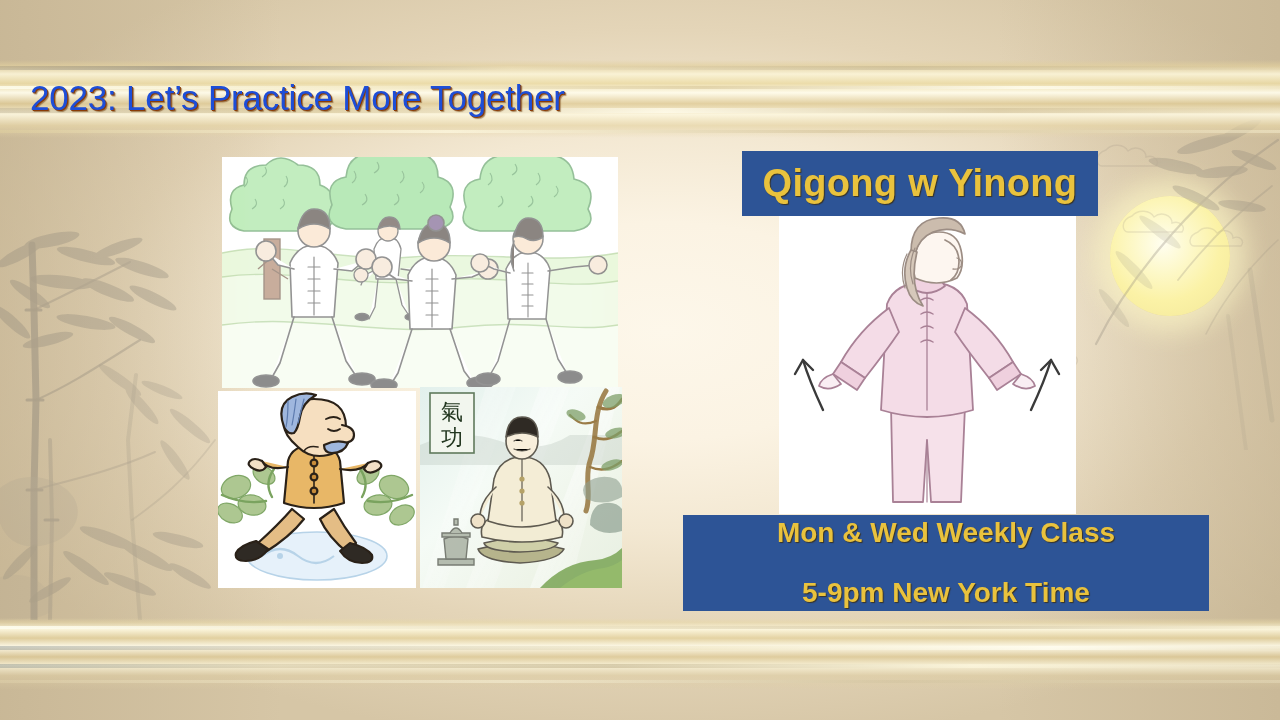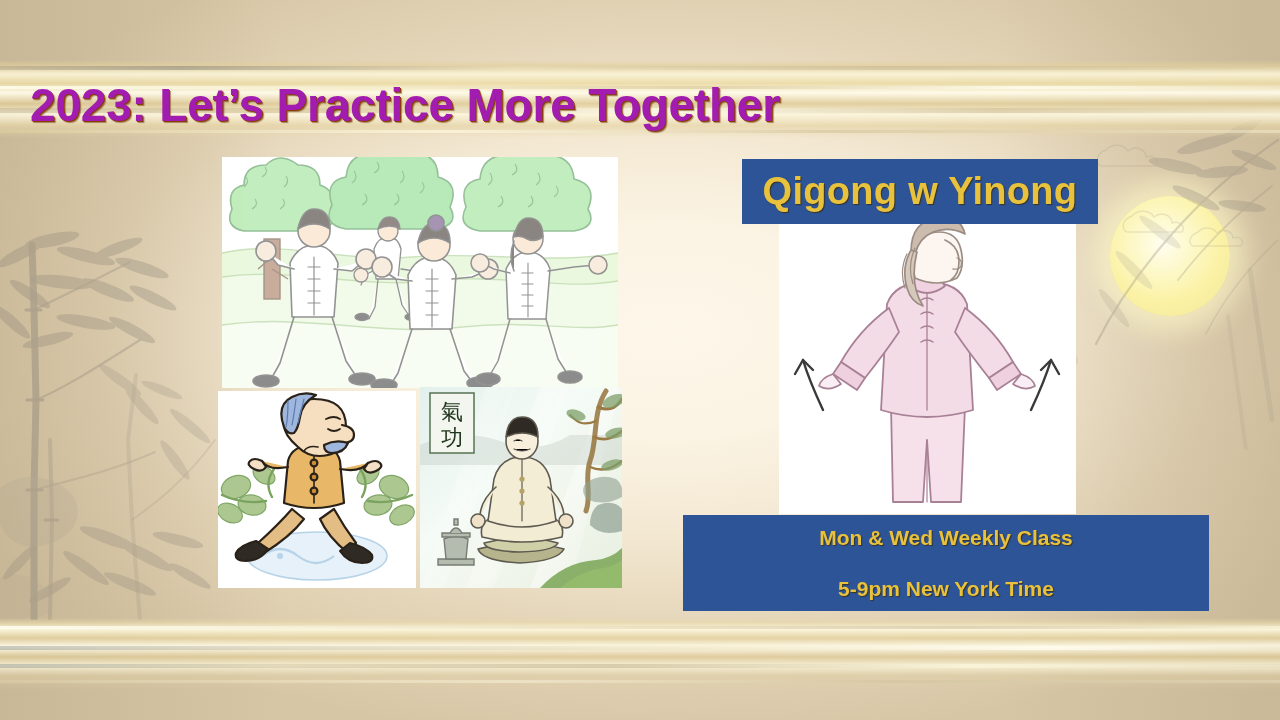--- a/index.html
+++ b/index.html
@@ -160,23 +160,23 @@
     background: radial-gradient(circle at 44% 40%,
       #fffef0 0%, #fdf8c8 30%, #fbf2a6 58%, #f7eda0 76%, rgba(247,237,160,0.35) 92%, rgba(247,237,160,0) 100%);
     box-shadow: 0 0 26px 16px rgba(253,248,198,0.65);
   }
 
   
   #title {
     position: absolute;
     left: 30px;
     top: 78px;
-    font-size: 46px;
-    font-weight: bold;
-    color: #a21caf;
+    font-size: 35px;
+    font-weight: normal;
+    color: #1d4ed8;
     letter-spacing: -0.2px;
     text-shadow:
       1px 1px 0 #8a3c06,
       2px 2px 1px rgba(110,58,10,0.55);
     white-space: nowrap;
   }
 
   
   .blue-box {
     position: absolute;
@@ -185,32 +185,32 @@
     align-items: center;
     justify-content: center;
     flex-direction: column;
     color: #e9c23d;
     font-weight: bold;
     text-align: center;
     text-shadow: 1px 1px 1px rgba(60,40,0,0.75);
   }
   #title-box-qigong {
     left: 742px;
-    top: 159px;
+    top: 151px;
     width: 356px;
     height: 65px;
     font-size: 38px;
     letter-spacing: 0.3px;
   }
   #schedule-box {
     left: 683px;
     top: 515px;
     width: 526px;
     height: 96px;
-    font-size: 21px;
+    font-size: 28px;
     line-height: 1.30;
     gap: 23px;
   }
   #schedule-box .line {
     display: block;
   }
 
   
   .photo {
     position: absolute;

